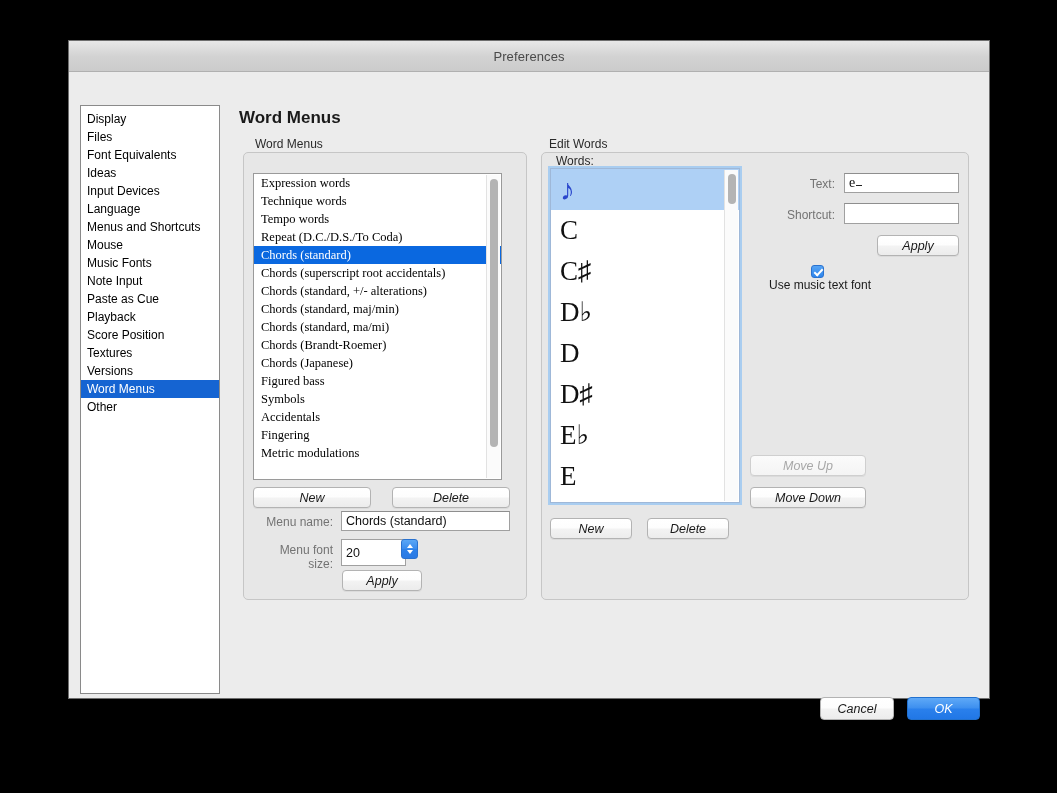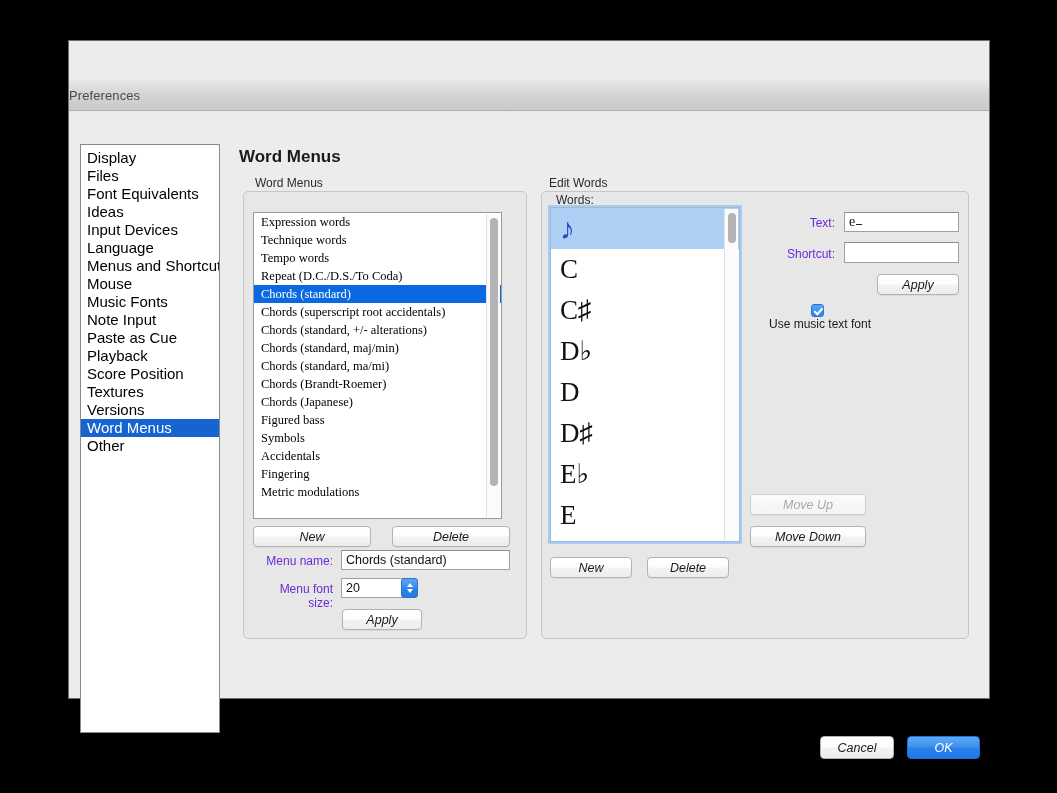--- a/index.html
+++ b/index.html
@@ -28,23 +28,22 @@
     display: flex;
     flex-direction: column;
   }
   .titlebar {
     height: 30px;
     flex: 0 0 30px;
     background: linear-gradient(to bottom, #e8e8e8 0%, #d3d3d3 50%, #cbcbcb 100%);
     border-bottom: 1px solid #b0b0b0;
     display: flex;
     align-items: center;
-    justify-content: flex-start;
+    justify-content: center;
     position: relative;
-    margin-top: 39px;
   }
   .titlebar-title {
     font-size: 13px;
     color: #4a4a4a;
     letter-spacing: 0.1px;
   }
   .window-body {
     flex: 1 1 auto;
     position: relative;
     background: #ececec;
@@ -60,21 +59,21 @@
     background: #ffffff;
     border: 1px solid #8a8a8a;
     box-sizing: border-box;
     padding-top: 4px;
     overflow: hidden;
   }
   .sidebar-item {
     height: 18px;
     line-height: 18px;
     padding: 0 4px 0 6px;
-    font-size: 15px;
+    font-size: 12px;
     color: #000000;
     white-space: nowrap;
     cursor: default;
   }
   .sidebar-item.selected {
     background: #1564d2;
     color: #ffffff;
   }
 
   
@@ -230,21 +229,21 @@
   #btn-apply-word  { left: 808px; top: 163px; width: 82px;  height: 21px; }
   #btn-move-up     { left: 681px; top: 383px; width: 116px; height: 21px; }
   #btn-move-down   { left: 681px; top: 415px; width: 116px; height: 21px; }
   #btn-cancel      { left: 751px; top: 625px; width: 74px;  height: 23px; }
   #btn-ok          { left: 838px; top: 625px; width: 73px;  height: 23px; }
 
   
   .field-label {
     position: absolute;
     font-size: 12px;
-    color: #6d28d9;
+    color: #737373;
     text-align: right;
   }
   .textfield {
     position: absolute;
     box-sizing: border-box;
     background: #ffffff;
     border: 1px solid #a0a0a0;
     border-top-color: #8e8e8e;
     font-size: 12.5px;
     color: #101010;
@@ -270,21 +269,21 @@
     border-bottom: 1.5px solid #222;
     margin-left: 1px;
     vertical-align: baseline;
     position: relative;
     top: 2px;
   }
 
   
   #fld-font-size {
     position: absolute;
-    left: 272px; top: 467px; width: 65px; height: 20px;
+    left: 272px; top: 467px; width: 65px; height: 27px;
     box-sizing: border-box;
     background: #ffffff;
     border: 1px solid #a0a0a0;
     font-size: 12.5px;
     color: #101010;
     padding: 0 4px;
     display: flex;
     align-items: center;
   }
   #stepper {

